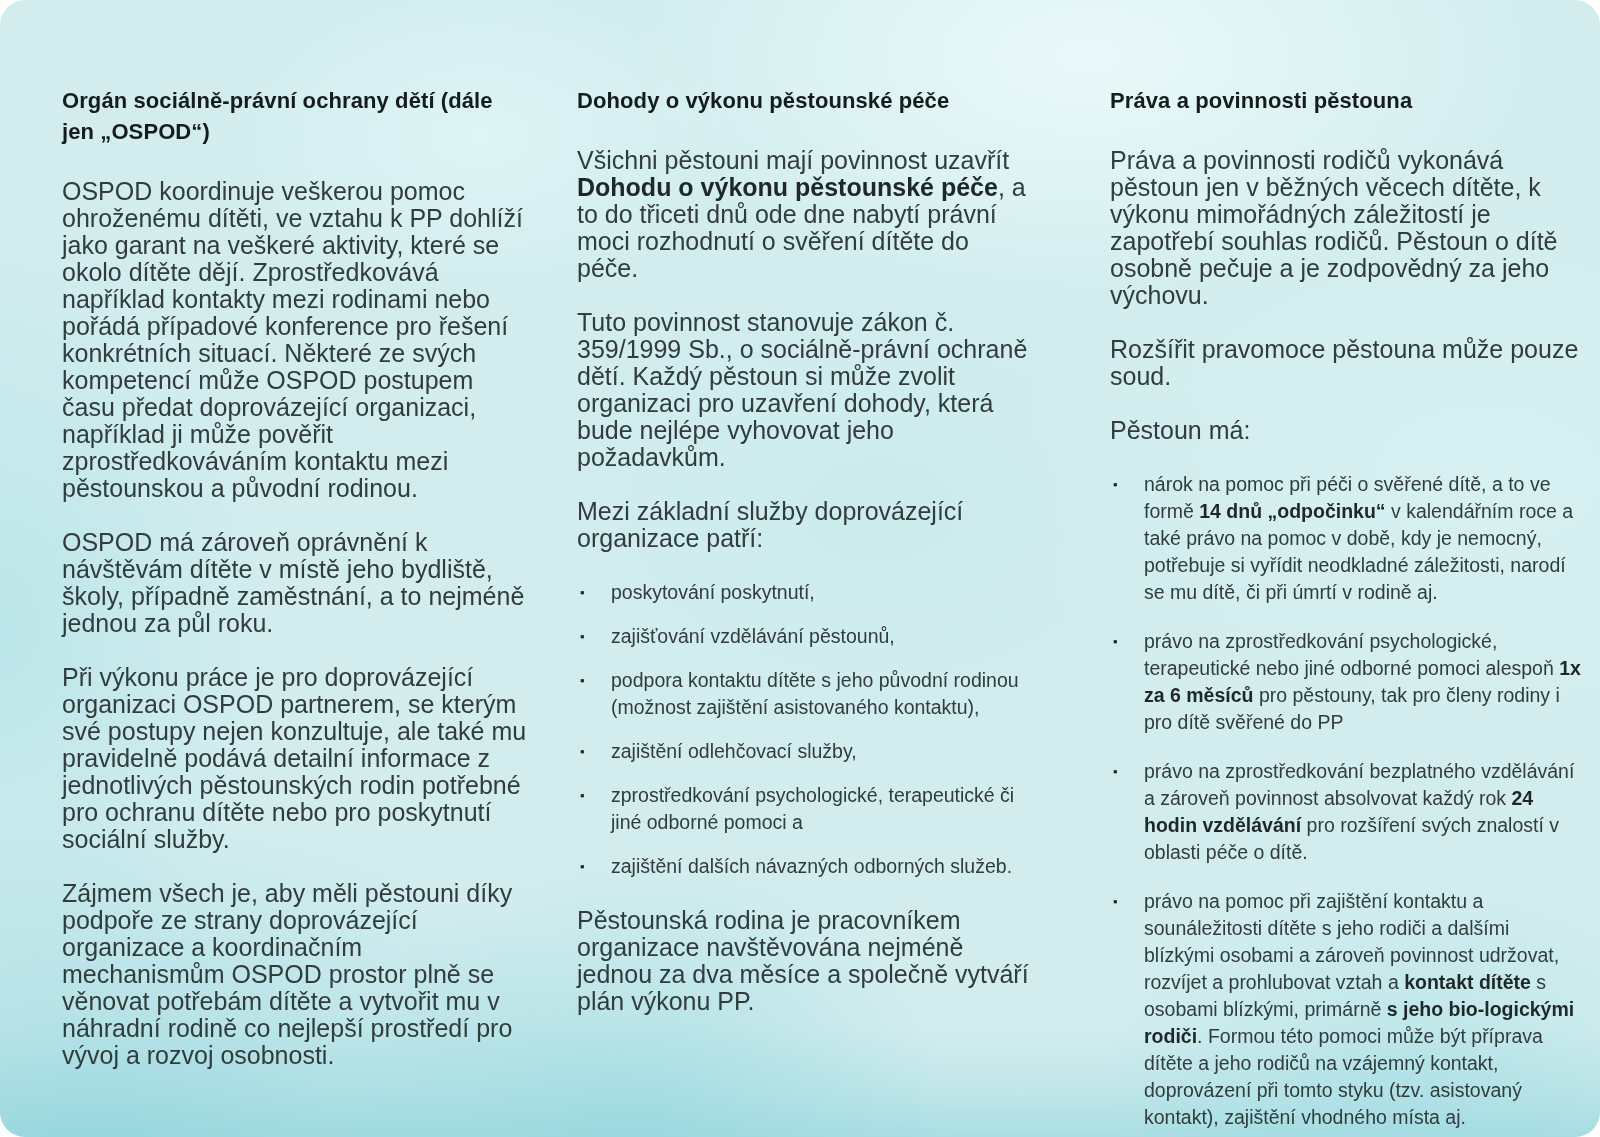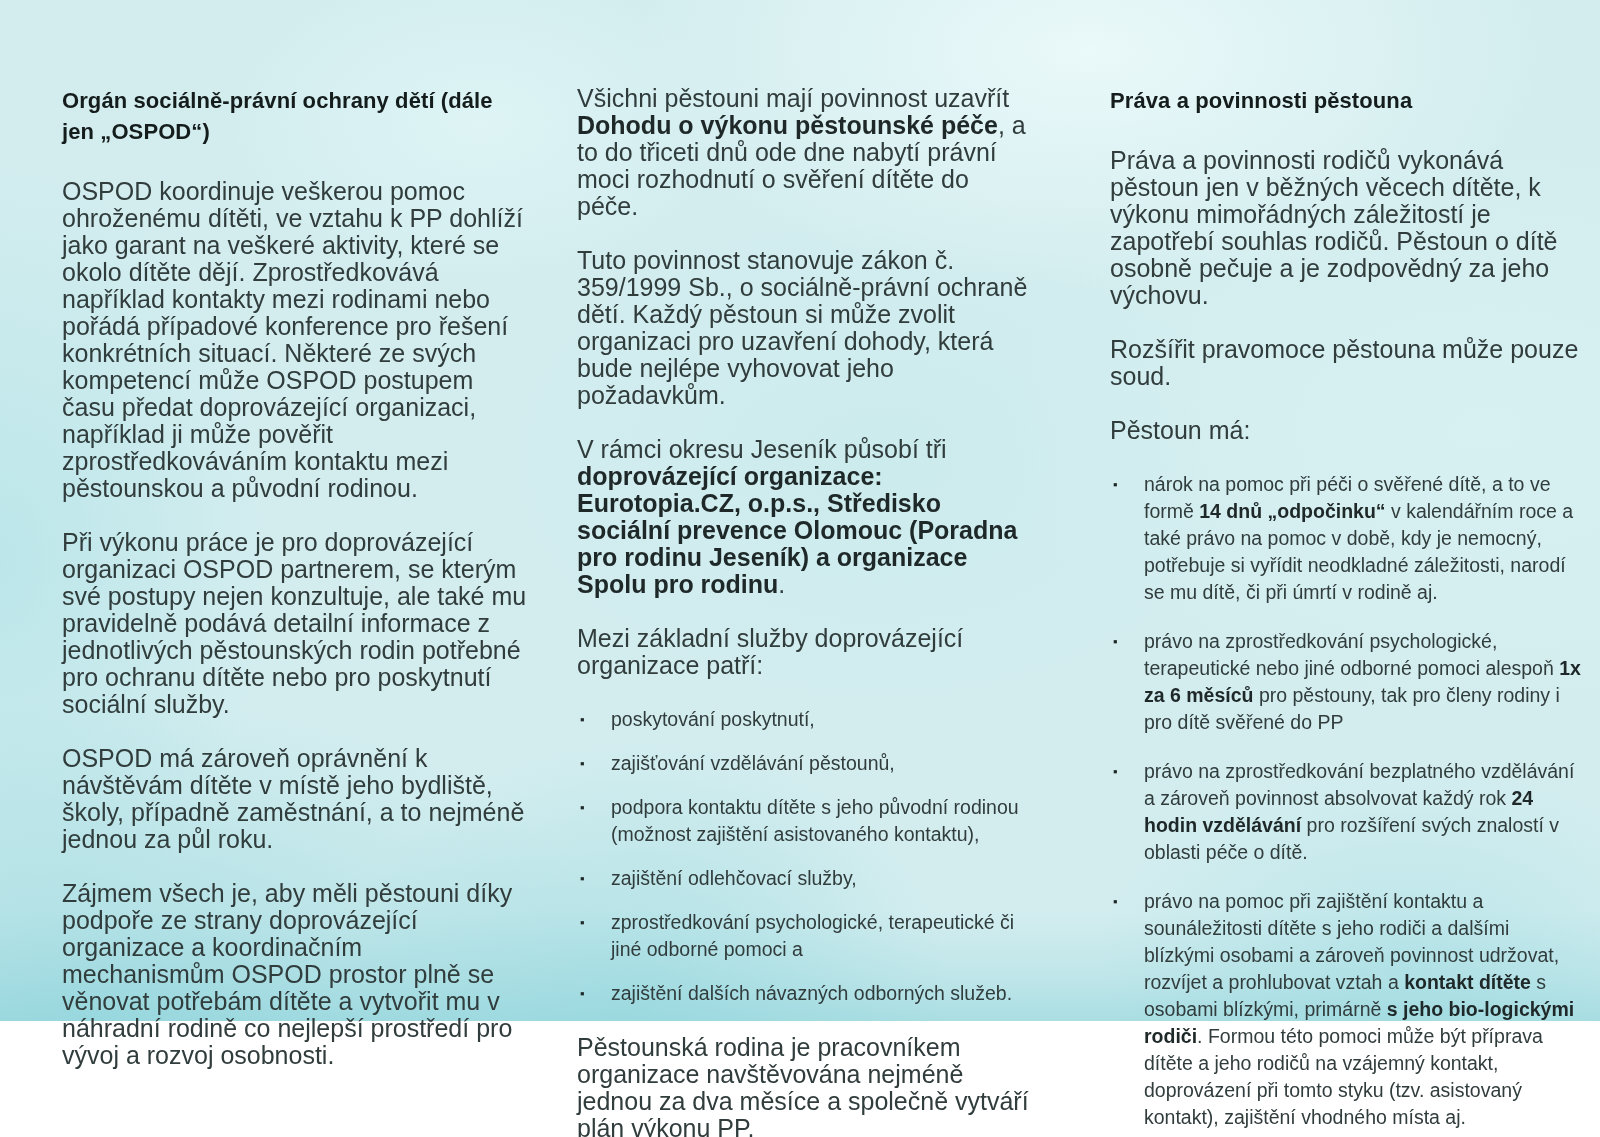--- a/index.html
+++ b/index.html
@@ -6,33 +6,34 @@
   body {
     width: 1600px;
     height: 1137px;
     overflow: hidden;
     font-family: "Liberation Sans", sans-serif;
     -webkit-font-smoothing: antialiased;
   }
   .page {
     position: relative;
     width: 1600px;
-    height: 1021px;
+    height: 1137px;
     color: #313c3c;
     background-color: #d3edef;
     background-image:
       linear-gradient(to top, rgba(142,212,219,0.60) 0px, rgba(142,212,219,0.28) 45px, rgba(142,212,219,0) 110px),
       radial-gradient(900px 520px at 6% 100%, rgba(120,204,213,0.50), transparent 62%),
       radial-gradient(520px 430px at 40% 98%, rgba(126,208,216,0.45), transparent 60%),
       radial-gradient(430px 640px at 0% 55%, rgba(155,220,226,0.42), transparent 62%),
       radial-gradient(760px 400px at 68% 5%, rgba(238,251,251,0.85), transparent 60%),
       radial-gradient(820px 520px at 93% 42%, rgba(216,241,242,0.80), transparent 60%),
       radial-gradient(640px 420px at 55% 45%, rgba(200,234,236,0.65), transparent 60%),
       radial-gradient(520px 320px at 88% 94%, rgba(163,222,228,0.50), transparent 60%),
       radial-gradient(420px 260px at 30% 12%, rgba(228,248,249,0.65), transparent 60%);
+    border-radius: 25px;
   }
   .col {
     position: absolute;
     top: 85px;
   }
   .col--ospod  { left: 62px;   width: 465px; }
   .col--dohody { left: 577px;  width: 452px; }
   .col--prava  { left: 1110px; width: 474px; }
 
   .col-heading {
@@ -75,31 +76,31 @@
 </style>
 </head>
 <body>
 
 <div class="page">
 
   <div class="col col--ospod">
     <h2 class="col-heading">Orgán sociálně-právní ochrany dětí (dále jen „OSPOD“)</h2>
     <div class="col-body">
         <p class="para"><span>OSPOD koordinuje veškerou pomoc ohroženému dítěti, ve vztahu k PP dohlíží jako garant na veškeré aktivity, které se okolo dítěte dějí.  Zprostředkovává například kontakty mezi rodinami nebo pořádá případové konference pro řešení konkrétních situací. Některé ze svých kompetencí může OSPOD postupem času předat doprovázející organizaci, například ji může pověřit zprostředkováváním kontaktu mezi pěstounskou a původní rodinou.</span></p>
+        <p class="para"><span>OSPOD má zároveň oprávnění k návštěvám dítěte v místě jeho bydliště, školy, případně zaměstnání, a to nejméně jednou za půl roku.</span></p>
         <p class="para"><span>Při výkonu práce je pro doprovázející organizaci OSPOD partnerem, se kterým své postupy nejen konzultuje, ale také mu pravidelně podává detailní informace z jednotlivých pěstounských rodin potřebné pro ochranu dítěte nebo pro poskytnutí sociální služby.</span></p>
-        <p class="para"><span>OSPOD má zároveň oprávnění k návštěvám dítěte v místě jeho bydliště, školy, případně zaměstnání, a to nejméně jednou za půl roku.</span></p>
         <p class="para"><span>Zájmem všech je, aby měli pěstouni díky podpoře ze strany doprovázející organizace a koordinačním mechanismům OSPOD prostor plně se věnovat potřebám dítěte a vytvořit mu v náhradní rodině co nejlepší prostředí pro vývoj a rozvoj osobnosti.</span></p>
       </div>
   </div>
 
   <div class="col col--dohody">
+    <h2 class="col-heading">Dohody o výkonu pěstounské péče</h2>
     <div class="col-body">
         <p class="para"><span>Všichni pěstouni mají povinnost uzavřít </span><b>Dohodu o výkonu pěstounské péče</b><span>, a to do třiceti dnů ode dne nabytí právní moci rozhodnutí o svěření dítěte do péče.</span></p>
         <p class="para"><span>Tuto povinnost stanovuje zákon č. 359/1999 Sb., o sociálně-právní ochraně dětí. Každý pěstoun si může zvolit organizaci pro uzavření dohody, která bude nejlépe vyhovovat jeho požadavkům.</span></p>
-        <p class="para"><span>V rámci okresu Jeseník působí tři </span><b>doprovázející organizace: Eurotopia.CZ, o.p.s., Středisko sociální prevence Olomouc (Poradna pro rodinu Jeseník) a organizace Spolu pro rodinu</b><span>.</span></p>
         <p class="para"><span>Mezi základní služby doprovázející organizace patří:</span></p>
         <ul class="bullets">
           <li>
             <span class="marker">▪</span>
             <span class="li-text"><span>poskytování poskytnutí,</span></span>
           </li>
           <li>
             <span class="marker">▪</span>
             <span class="li-text"><span>zajišťování vzdělávání pěstounů,</span></span>
           </li>

